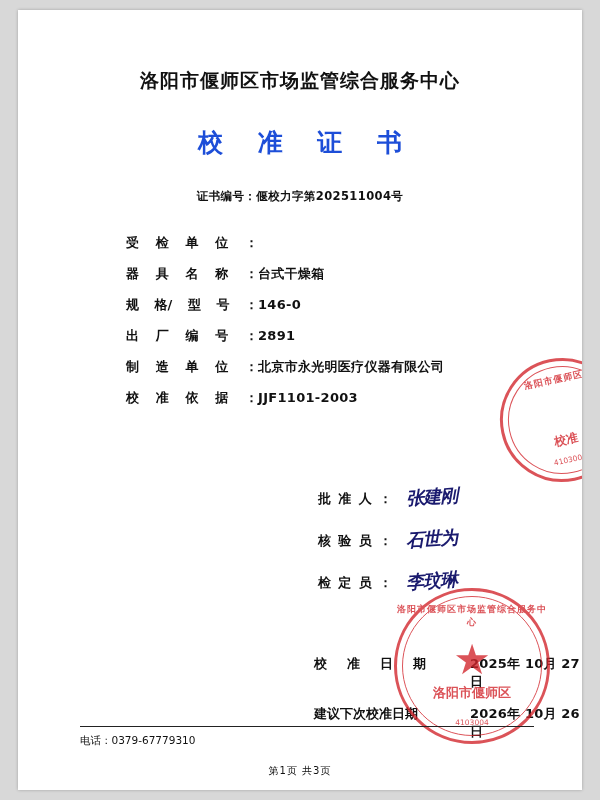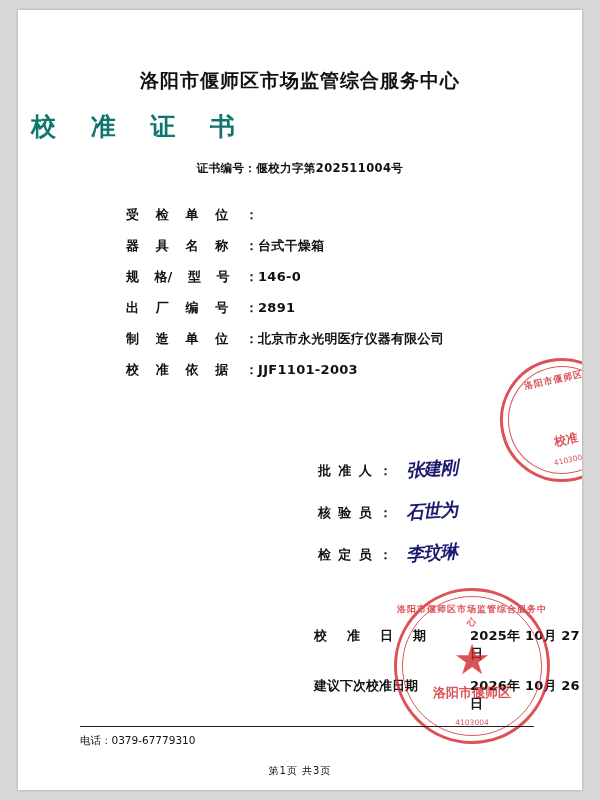--- a/index.html
+++ b/index.html
@@ -26,34 +26,34 @@
   .doc-title {
     text-align: center;
     font-size: 19px;
     font-weight: bold;
     letter-spacing: 1px;
     color: #111;
     margin-top: 58px;
     font-family: "DejaVu Sans", "Liberation Sans", sans-serif;
   }
   .doc-subtitle {
-    text-align: left;
+    text-align: center;
     font-size: 25px;
     font-weight: bold;
     letter-spacing: 13px;
-    color: #0f766e;
-    margin-top: 16px;
+    color: #1d4ed8;
+    margin-top: 32px;
     padding-left: 13px;
   }
   .cert-no {
     text-align: center;
     font-size: 11.5px;
     font-weight: bold;
     color: #111;
-    margin-top: 18px;
+    margin-top: 30px;
     letter-spacing: 0.4px;
   }
   .fields {
     margin-top: 30px;
     padding-left: 108px;
   }
   .field-row {
     display: flex;
     align-items: baseline;
     margin-bottom: 13px;

